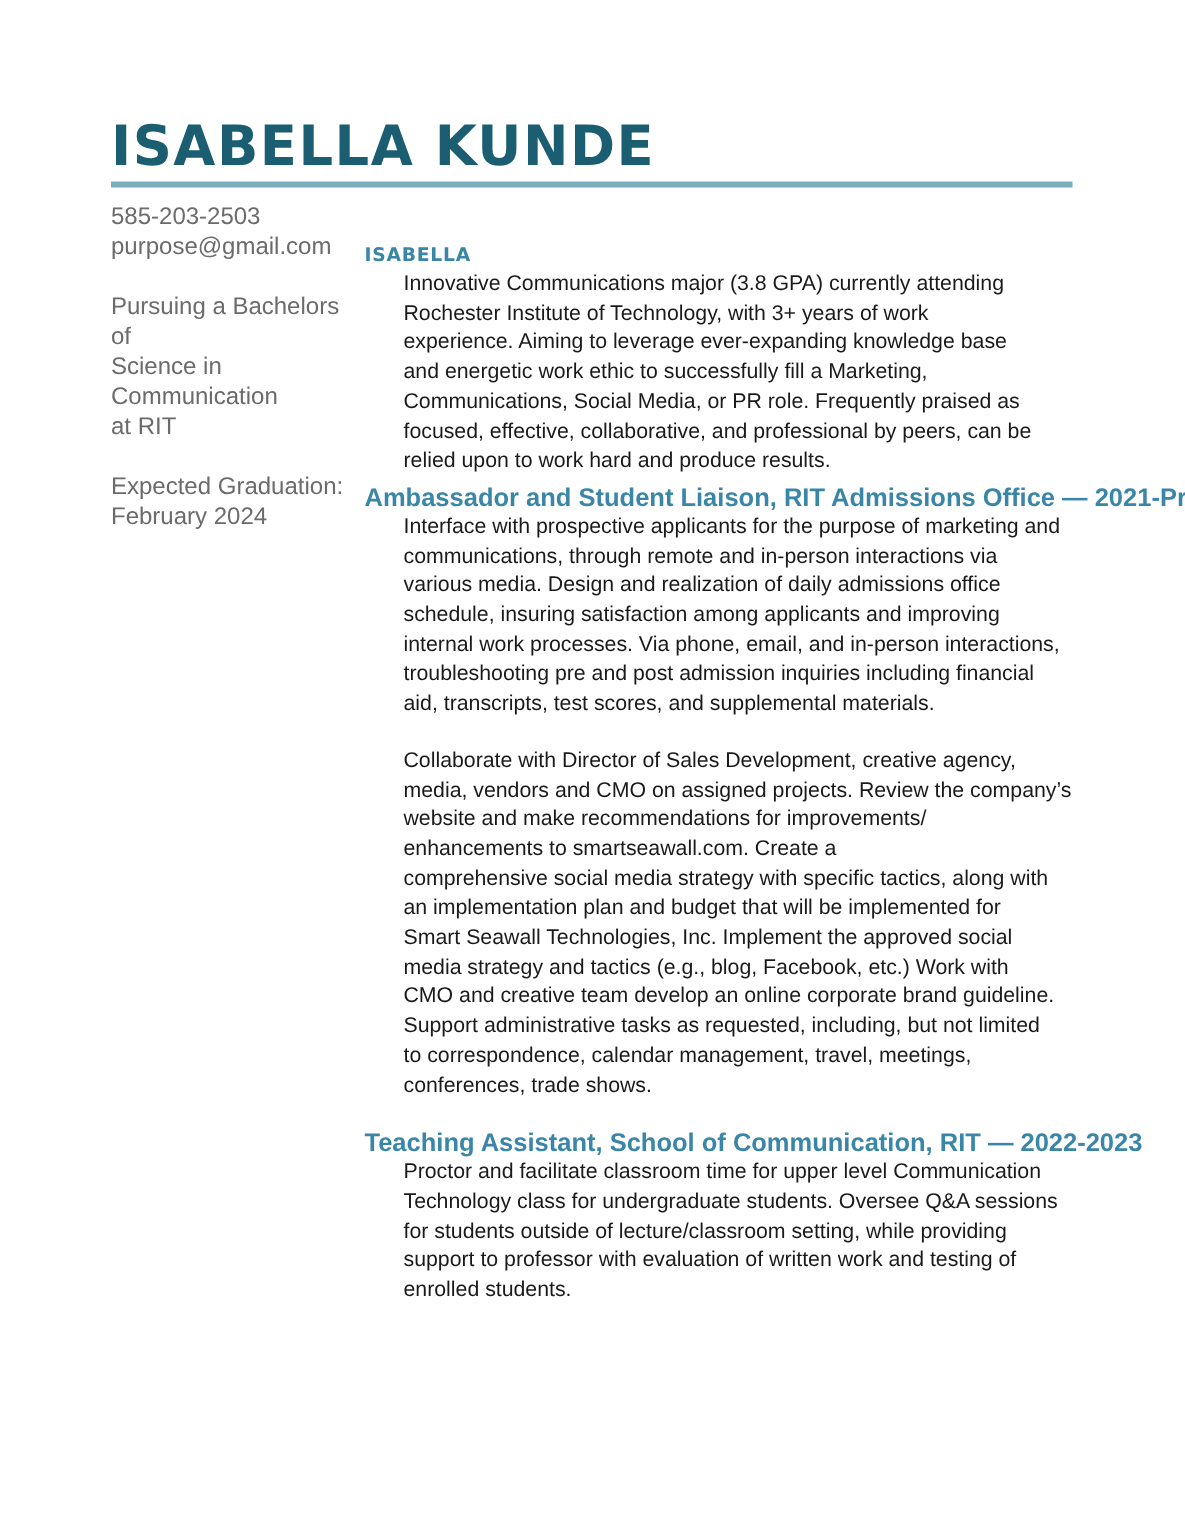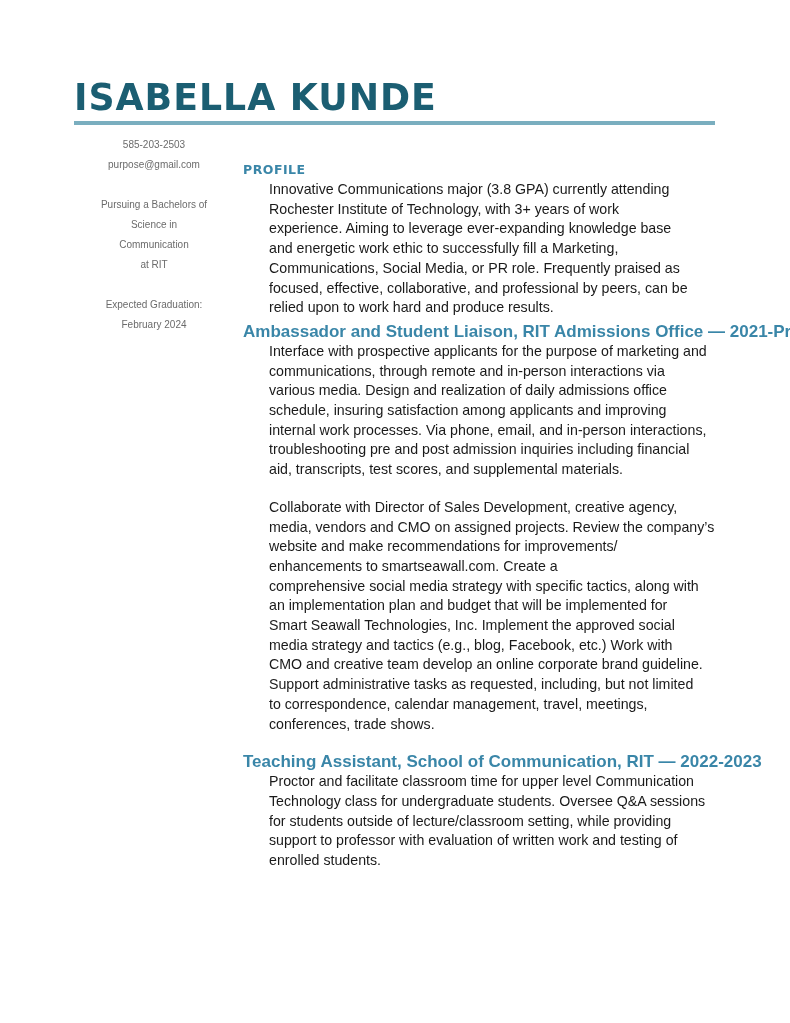--- a/index.html
+++ b/index.html
@@ -11,22 +11,22 @@
       font-size: 37px; letter-spacing: 1px; color: #1b5e72;
       line-height: 44px; margin: 0;
       transform: scaleX(0.98); transform-origin: left;
     }
     .rule {
       position: absolute; left: 74px; top: 121px; width: 641px; height: 4px;
       background: #7aaebf;
     }
     .sidebar {
       position: absolute; left: 74px; top: 135px; width: 160px;
-      font-family: "Liberation Sans", sans-serif; font-size: 10px;
-      color: #6b6b6b; line-height: 20px; text-align: center;
+      font-family: "Liberation Sans", sans-serif; font-size: 16px;
+      color: #6b6b6b; line-height: 20px;
     }
     .sidebar .gap { height: 20px; }
     .main {
       position: absolute; left: 243px; top: 160px; width: 475px;
       font-family: "Liberation Sans", sans-serif;
     }
     .section-title {
       font-family: "DejaVu Sans", sans-serif; font-weight: bold;
       font-size: 12.5px; letter-spacing: 0.5px; color: #3a86a8;
       line-height: 20px; margin: 0;
@@ -59,21 +59,21 @@
     <div>Science in</div>
     <div>Communication</div>
     <div>at RIT</div>
     <div class="gap"></div>
     <div>Expected Graduation:</div>
     <div>February 2024</div>
   </div>
 
   <div class="main">
     <section>
-      <h2 class="section-title">PROFILE</h2>
+      <h2 class="section-title">ISABELLA</h2>
       <p class="body-text">Innovative Communications major (3.8 GPA) currently attending
 Rochester Institute of Technology, with 3+ years of work
 experience. Aiming to leverage ever-expanding knowledge base
 and energetic work ethic to successfully fill a Marketing,
 Communications, Social Media, or PR role. Frequently praised as
 focused, effective, collaborative, and professional by peers, can be
 relied upon to work hard and produce results.</p>
     </section>
 
     <div class="gap-sm"></div>

